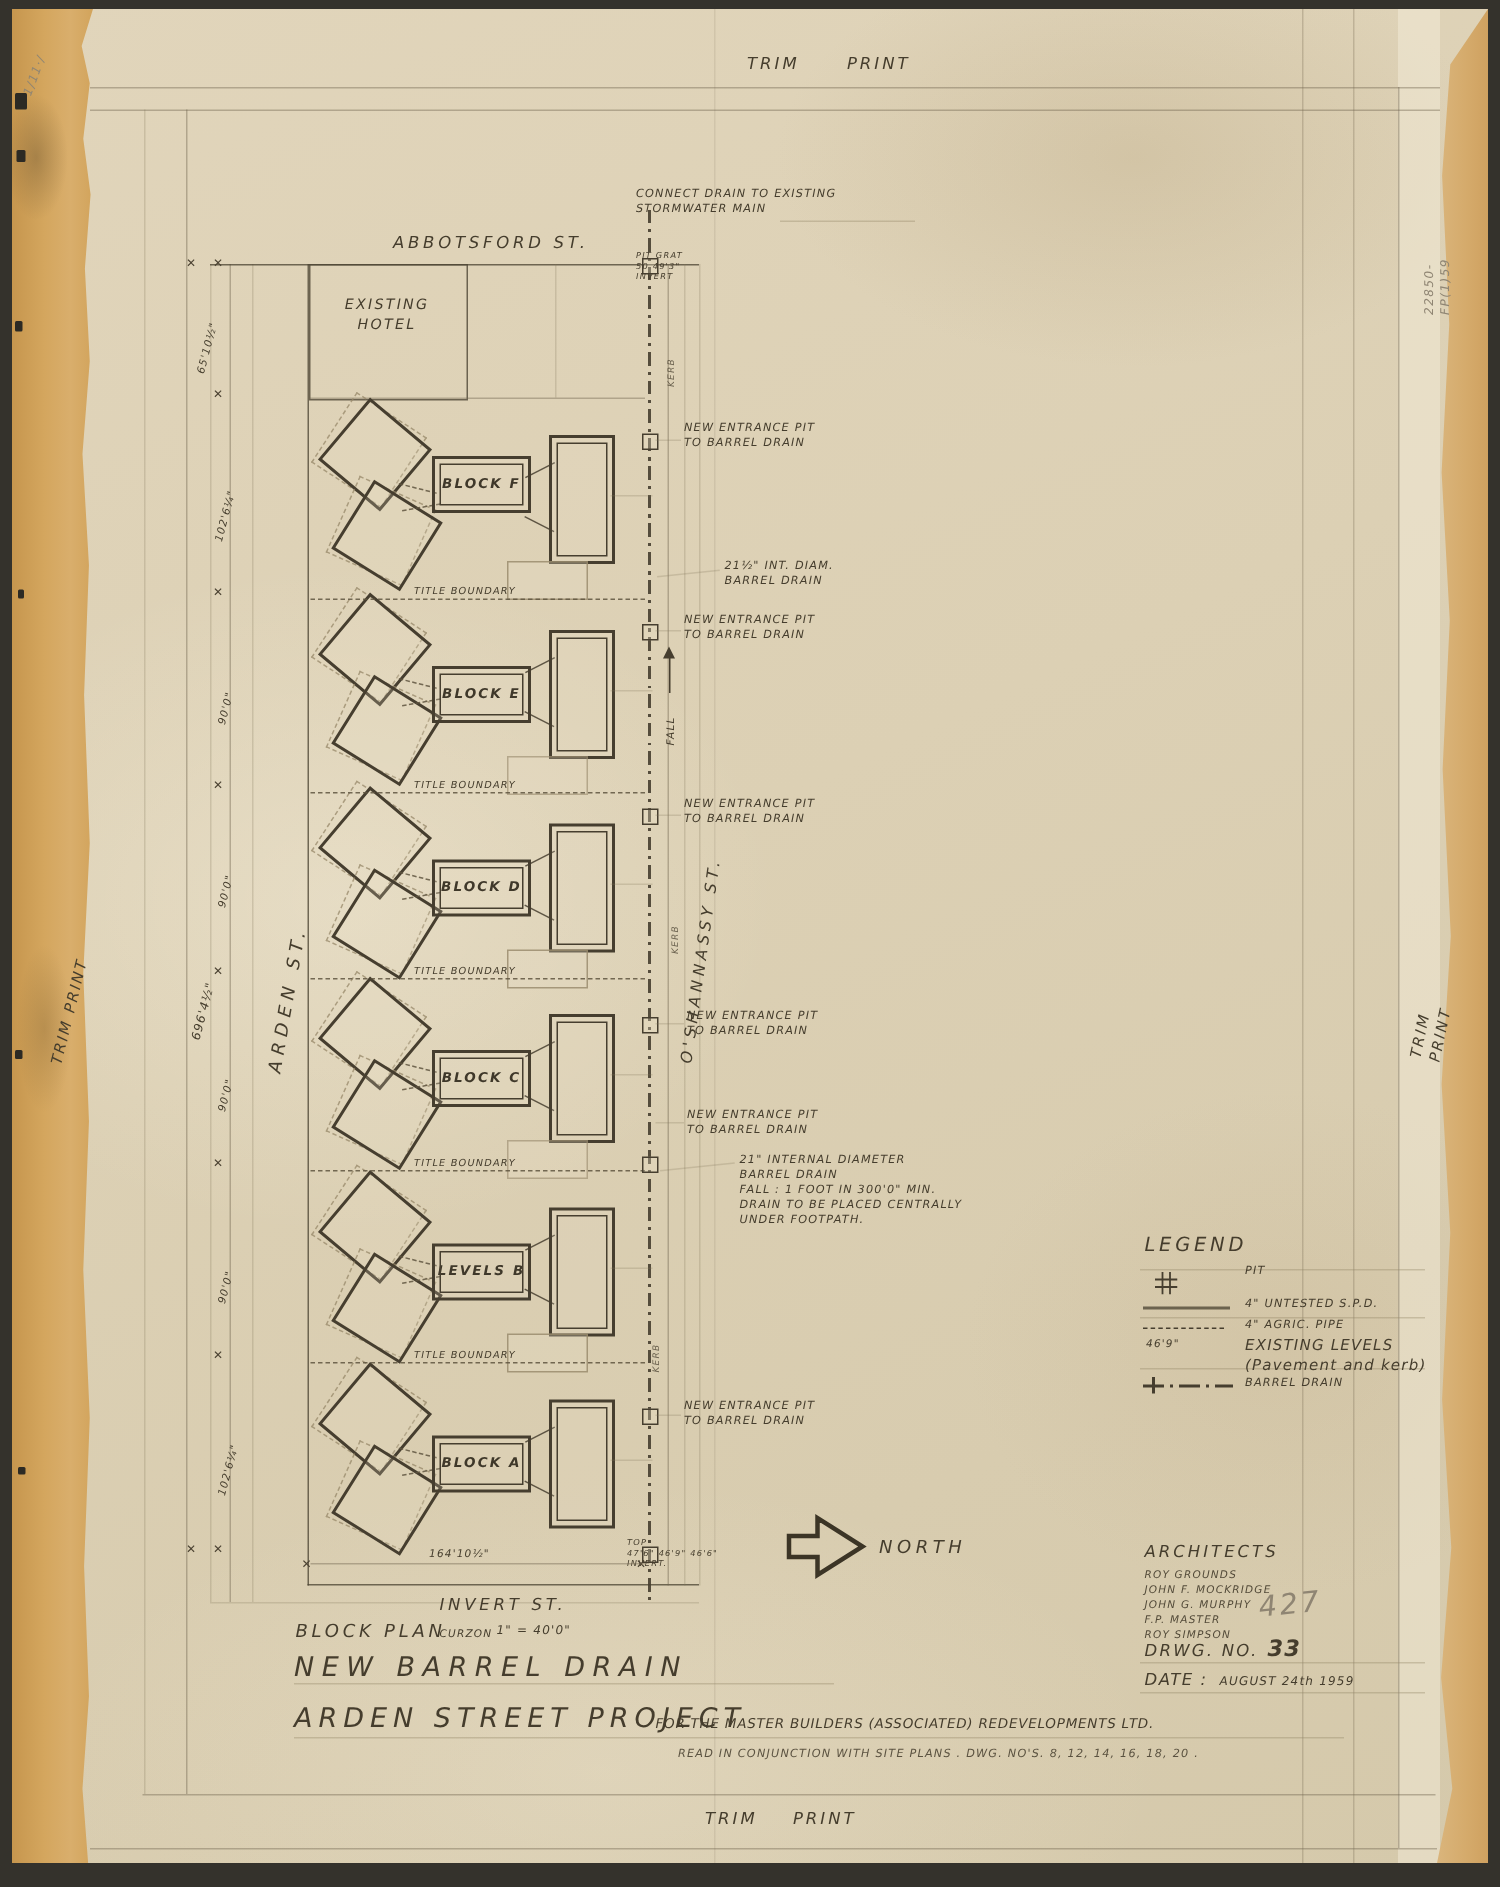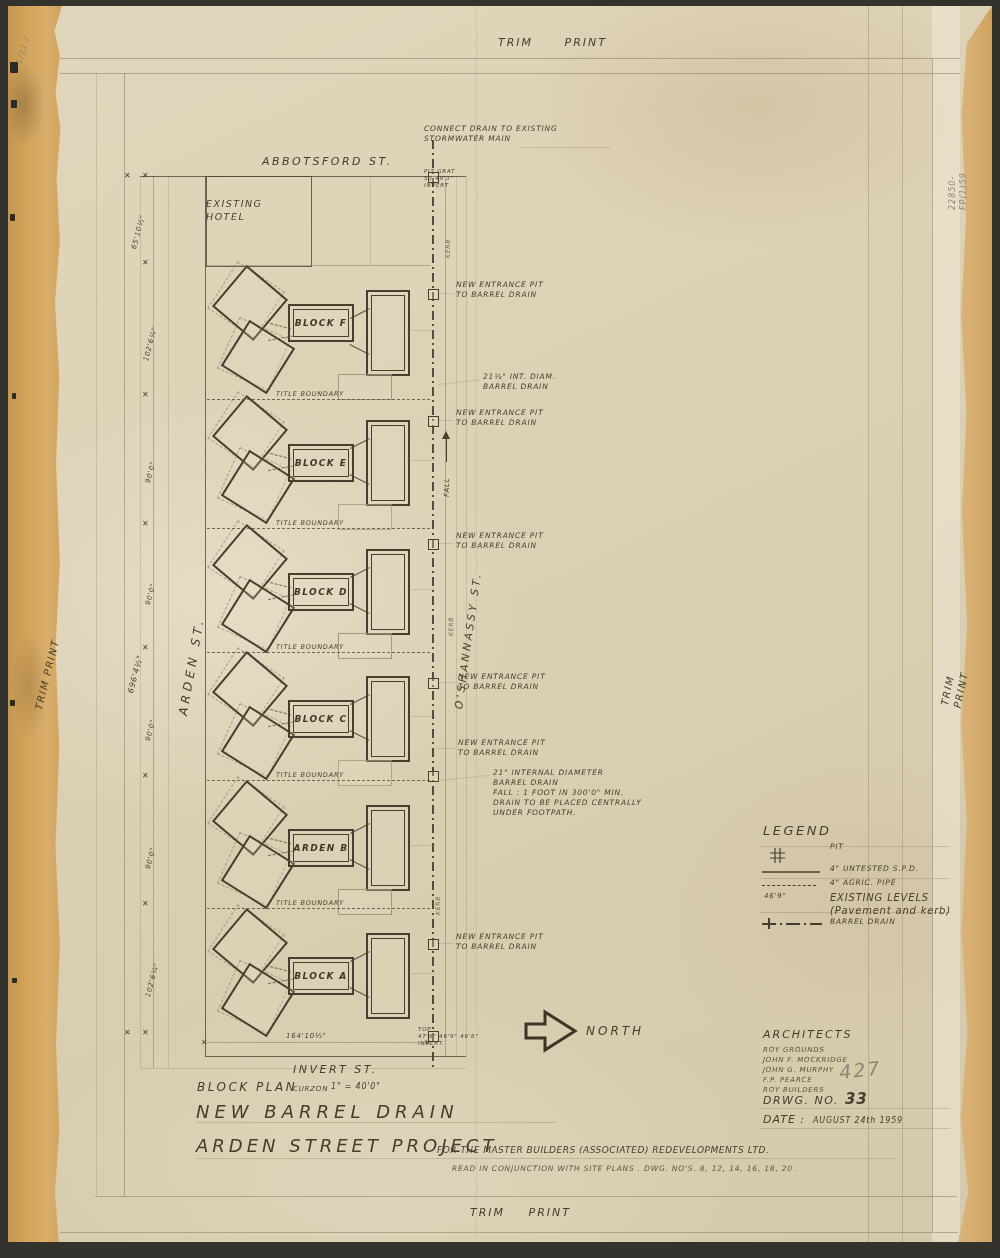--- a/index.html
+++ b/index.html
@@ -91,21 +91,21 @@
 <div class="hl ff" style="left:140px;top:1068px;width:326px"></div>
 
 <div class="dd" style="left:432px;top:140px;height:928px"></div>
 <div class="vl f" style="left:445px;top:176px;height:881px"></div>
 <div class="vl ff" style="left:456px;top:176px;height:881px"></div>
 <div class="vl ff" style="left:466px;top:176px;height:881px"></div>
 
 <div class="abs" style="left:206px;top:176px;width:104px;height:89px;border:1px solid rgba(78,70,52,.8)"></div>
 <div class="vl ff" style="left:370px;top:176px;height:89px"></div>
 <div class="hl f" style="left:206px;top:265px;width:224px"></div>
-<div class="hw" style="left:206px;top:198px;width:104px;font-size:9.5px;letter-spacing:1.5px;text-align:left">EXISTING
+<div class="hw" style="left:206px;top:198px;width:104px;font-size:9.5px;letter-spacing:1.5px;text-align:center">EXISTING
 HOTEL</div>
 
 <div class="abs" style="left:214px;top:266px;width:218px;height:128px">
   <div class="ghost" style="left:4px;top:6px;width:54px;height:54px;transform:rotate(33deg)"></div>
   <div class="dia" style="left:9px;top:10px;width:50px;height:50px;transform:rotate(40deg)"></div>
   <div class="ghost" style="left:12px;top:60px;width:54px;height:54px;transform:rotate(24deg)"></div>
   <div class="dia" style="left:17px;top:64px;width:50px;height:50px;transform:rotate(32deg)"></div>
   <div class="dashh" style="left:52px;top:56px;width:26px;transform:rotate(14deg)"></div>
   <div class="dashh" style="left:54px;top:74px;width:26px;transform:rotate(-10deg)"></div>
   <div class="rect2" style="left:74px;top:38px;width:62px;height:34px">
@@ -170,21 +170,21 @@
 </div>
 
 <div class="abs" style="left:214px;top:781px;width:218px;height:128px">
   <div class="ghost" style="left:4px;top:6px;width:54px;height:54px;transform:rotate(33deg)"></div>
   <div class="dia" style="left:9px;top:10px;width:50px;height:50px;transform:rotate(40deg)"></div>
   <div class="ghost" style="left:12px;top:60px;width:54px;height:54px;transform:rotate(24deg)"></div>
   <div class="dia" style="left:17px;top:64px;width:50px;height:50px;transform:rotate(32deg)"></div>
   <div class="dashh" style="left:52px;top:56px;width:26px;transform:rotate(14deg)"></div>
   <div class="dashh" style="left:54px;top:74px;width:26px;transform:rotate(-10deg)"></div>
   <div class="rect2" style="left:74px;top:48px;width:62px;height:34px">
-      <span class="bglabel">ARDEN B</span>
+      <span class="bglabel">LEVELS B</span>
     </div>
   <div class="conn" style="left:136px;top:52px;width:22px;transform:rotate(-27deg)"></div>
   <div class="conn" style="left:136px;top:78px;width:22px;transform:rotate(27deg)"></div>
   <div class="rect2" style="left:152px;top:24px;width:40px;height:82px"></div>
   <div class="abs" style="left:124px;top:108px;width:52px;height:24px;border:1px solid rgba(150,135,105,.8);background:rgba(230,220,196,.3)"></div>
   <div class="hl ff" style="left:193px;top:64px;width:28px"></div>
 </div>
 
 <div class="abs" style="left:214px;top:909px;width:218px;height:128px">
   <div class="ghost" style="left:4px;top:6px;width:54px;height:54px;transform:rotate(33deg)"></div>
@@ -336,21 +336,21 @@
 <div class="hw" style="left:196px;top:1100px;font-size:18px;letter-spacing:5px">NEW BARREL DRAIN</div>
 <div class="rul" style="left:196px;top:1158px;width:700px"></div>
 <div class="hw" style="left:196px;top:1134px;font-size:18px;letter-spacing:4px">ARDEN STREET PROJECT</div>
 <div class="hw" style="left:437px;top:1145px;font-size:9px;letter-spacing:.5px">FOR THE MASTER BUILDERS (ASSOCIATED) REDEVELOPMENTS LTD.</div>
 <div class="hw" style="left:452px;top:1164px;font-size:7.5px;opacity:.85">READ IN CONJUNCTION WITH SITE PLANS . DWG. NO'S.  8, 12, 14, 16, 18, 20 .</div>
 
 <div class="hw" style="left:763px;top:1028px;font-size:11px;letter-spacing:2px">ARCHITECTS</div>
 <div class="hw" style="left:763px;top:1046px;font-size:7px;opacity:.9">ROY GROUNDS</div>
 <div class="hw" style="left:763px;top:1056px;font-size:7px;opacity:.9">JOHN F. MOCKRIDGE</div>
 <div class="hw" style="left:763px;top:1066px;font-size:7px;opacity:.9">JOHN G. MURPHY</div>
-<div class="hw" style="left:763px;top:1076px;font-size:7px;opacity:.9">F.P. PEARCE</div>
-<div class="hw" style="left:763px;top:1086px;font-size:7px;opacity:.9">ROY BUILDERS</div>
+<div class="hw" style="left:763px;top:1076px;font-size:7px;opacity:.9">F.P. MASTER</div>
+<div class="hw" style="left:763px;top:1086px;font-size:7px;opacity:.9">ROY SIMPSON</div>
 <div class="hw pencil" style="left:838px;top:1060px;font-size:19px;letter-spacing:2px;transform:rotate(-6deg)">427</div>
 <div class="rul" style="left:760px;top:1108px;width:190px"></div>
 <div class="hw" style="left:763px;top:1094px;font-size:11px;letter-spacing:1.5px">DRWG. NO.</div>
 <div class="hw" style="left:845px;top:1090px;font-size:15px;font-weight:700">33</div>
 <div class="rul" style="left:760px;top:1128px;width:190px"></div>
 <div class="hw" style="left:763px;top:1113px;font-size:11px;letter-spacing:1px">DATE :</div>
 <div class="hw" style="left:813px;top:1116px;font-size:8px">AUGUST 24th 1959</div>
 
 </body></html>

